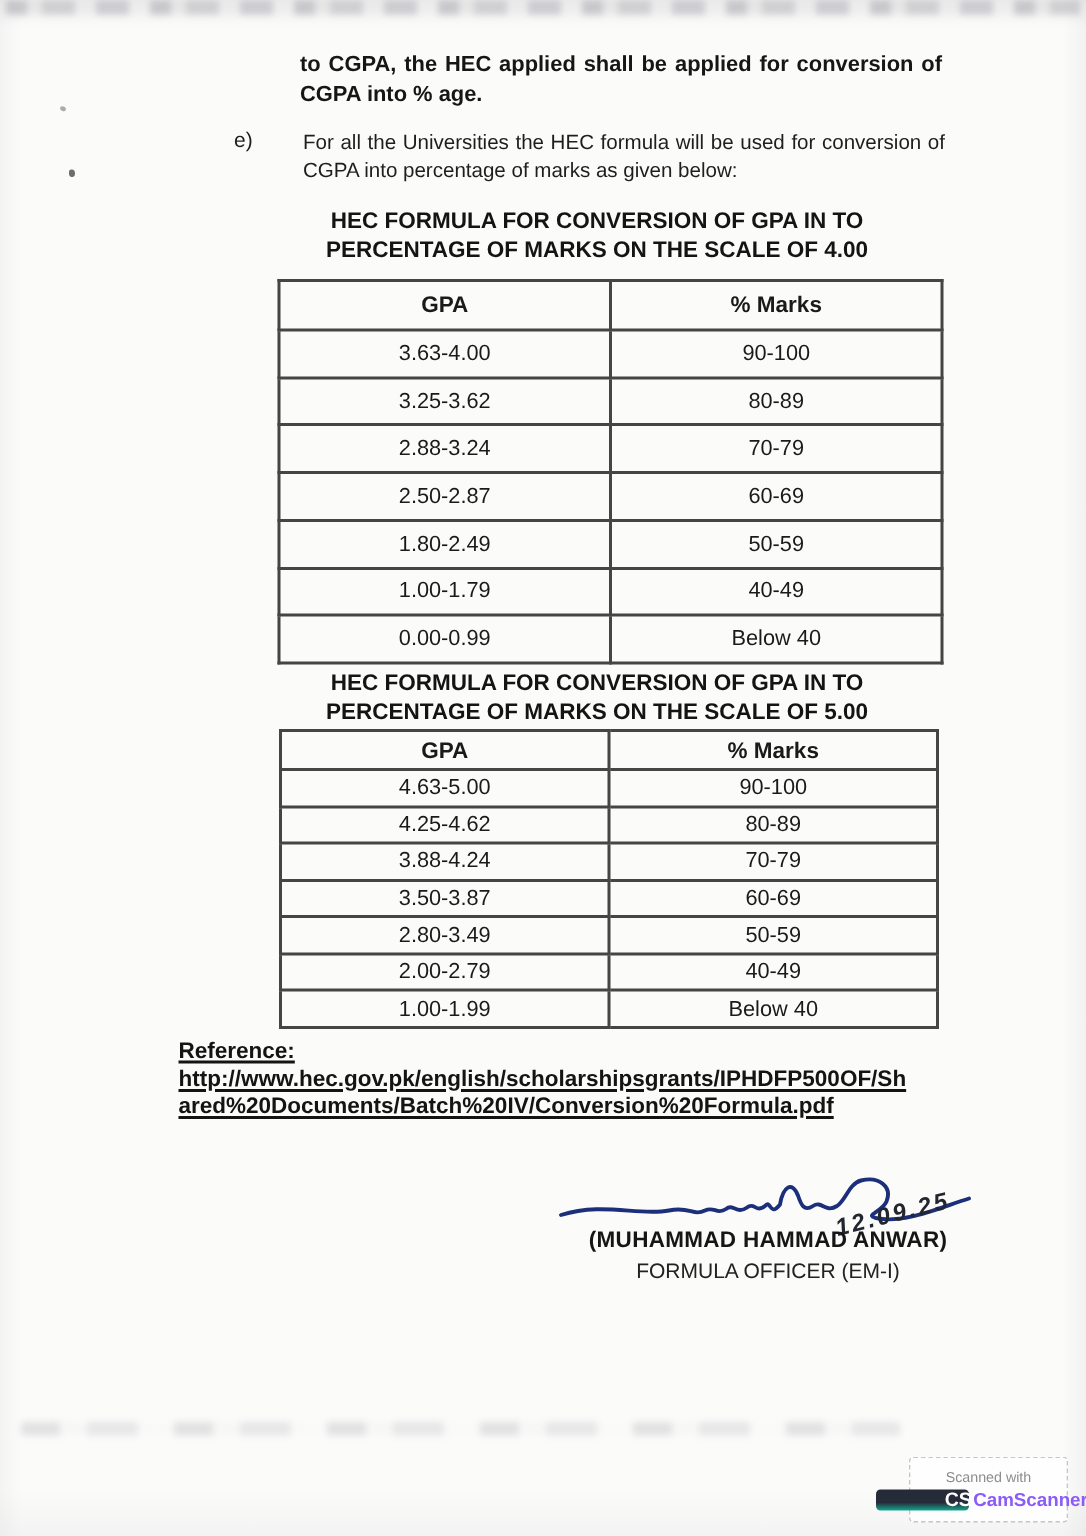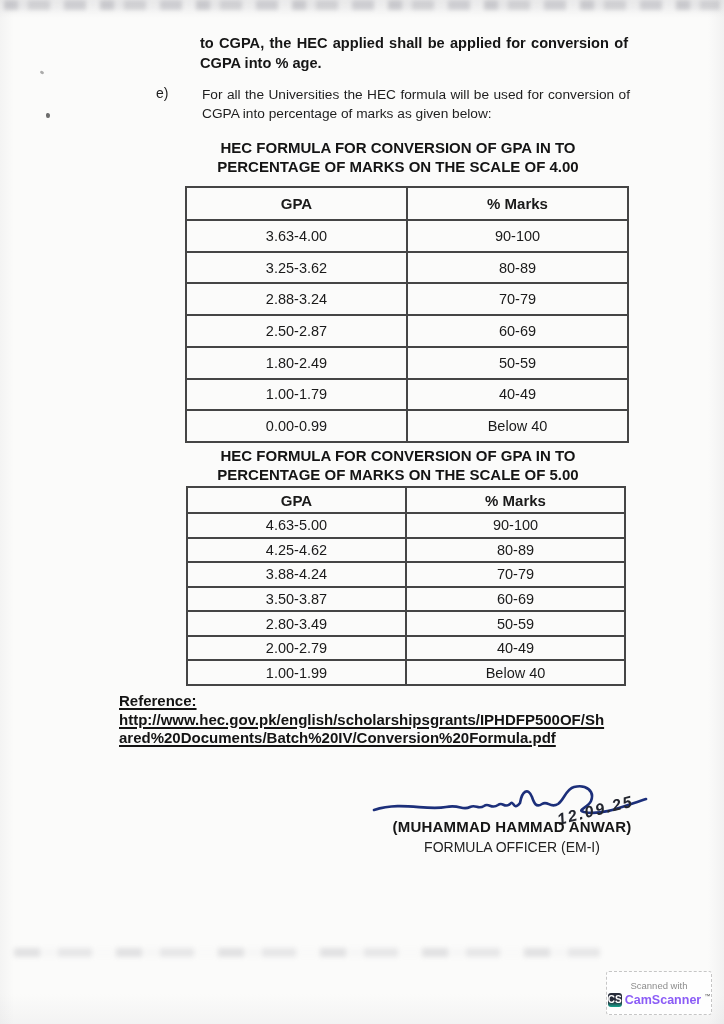--- a/index.html
+++ b/index.html
@@ -85,21 +85,21 @@
   .cs-badge{
     position:absolute;left:606px;top:971px;width:104px;height:42px;
     border:1px dashed #c6c6c6;border-radius:3px;background:#fefefe;
     display:flex;flex-direction:column;align-items:center;justify-content:center;gap:2px;
   }
   .cs-line1{font-size:9.5px;color:#8d8d8d;}
   .cs-row{display:flex;align-items:center;gap:3px;}
   .cs-logo{
     width:14px;height:14px;border-radius:3px;
     background:linear-gradient(180deg,#262b39 0%,#262b39 62%,#14a58d 100%);
-    color:#fff;font-size:10px;font-weight:bold;display:flex;align-items:center;justify-content:center;
+    color:#fff;font-size:13px;font-weight:bold;display:flex;align-items:center;justify-content:center;padding-left:48px;
   }
   .cs-brand{font-size:12.5px;font-weight:600;color:#8b5cf6;}
   .cs-tm{font-size:6px;color:#555;vertical-align:top;position:relative;top:-4px;}
 </style>
 </head>
 <body>
 
 <div class="page">
 
   <div class="smudge-top"></div>

